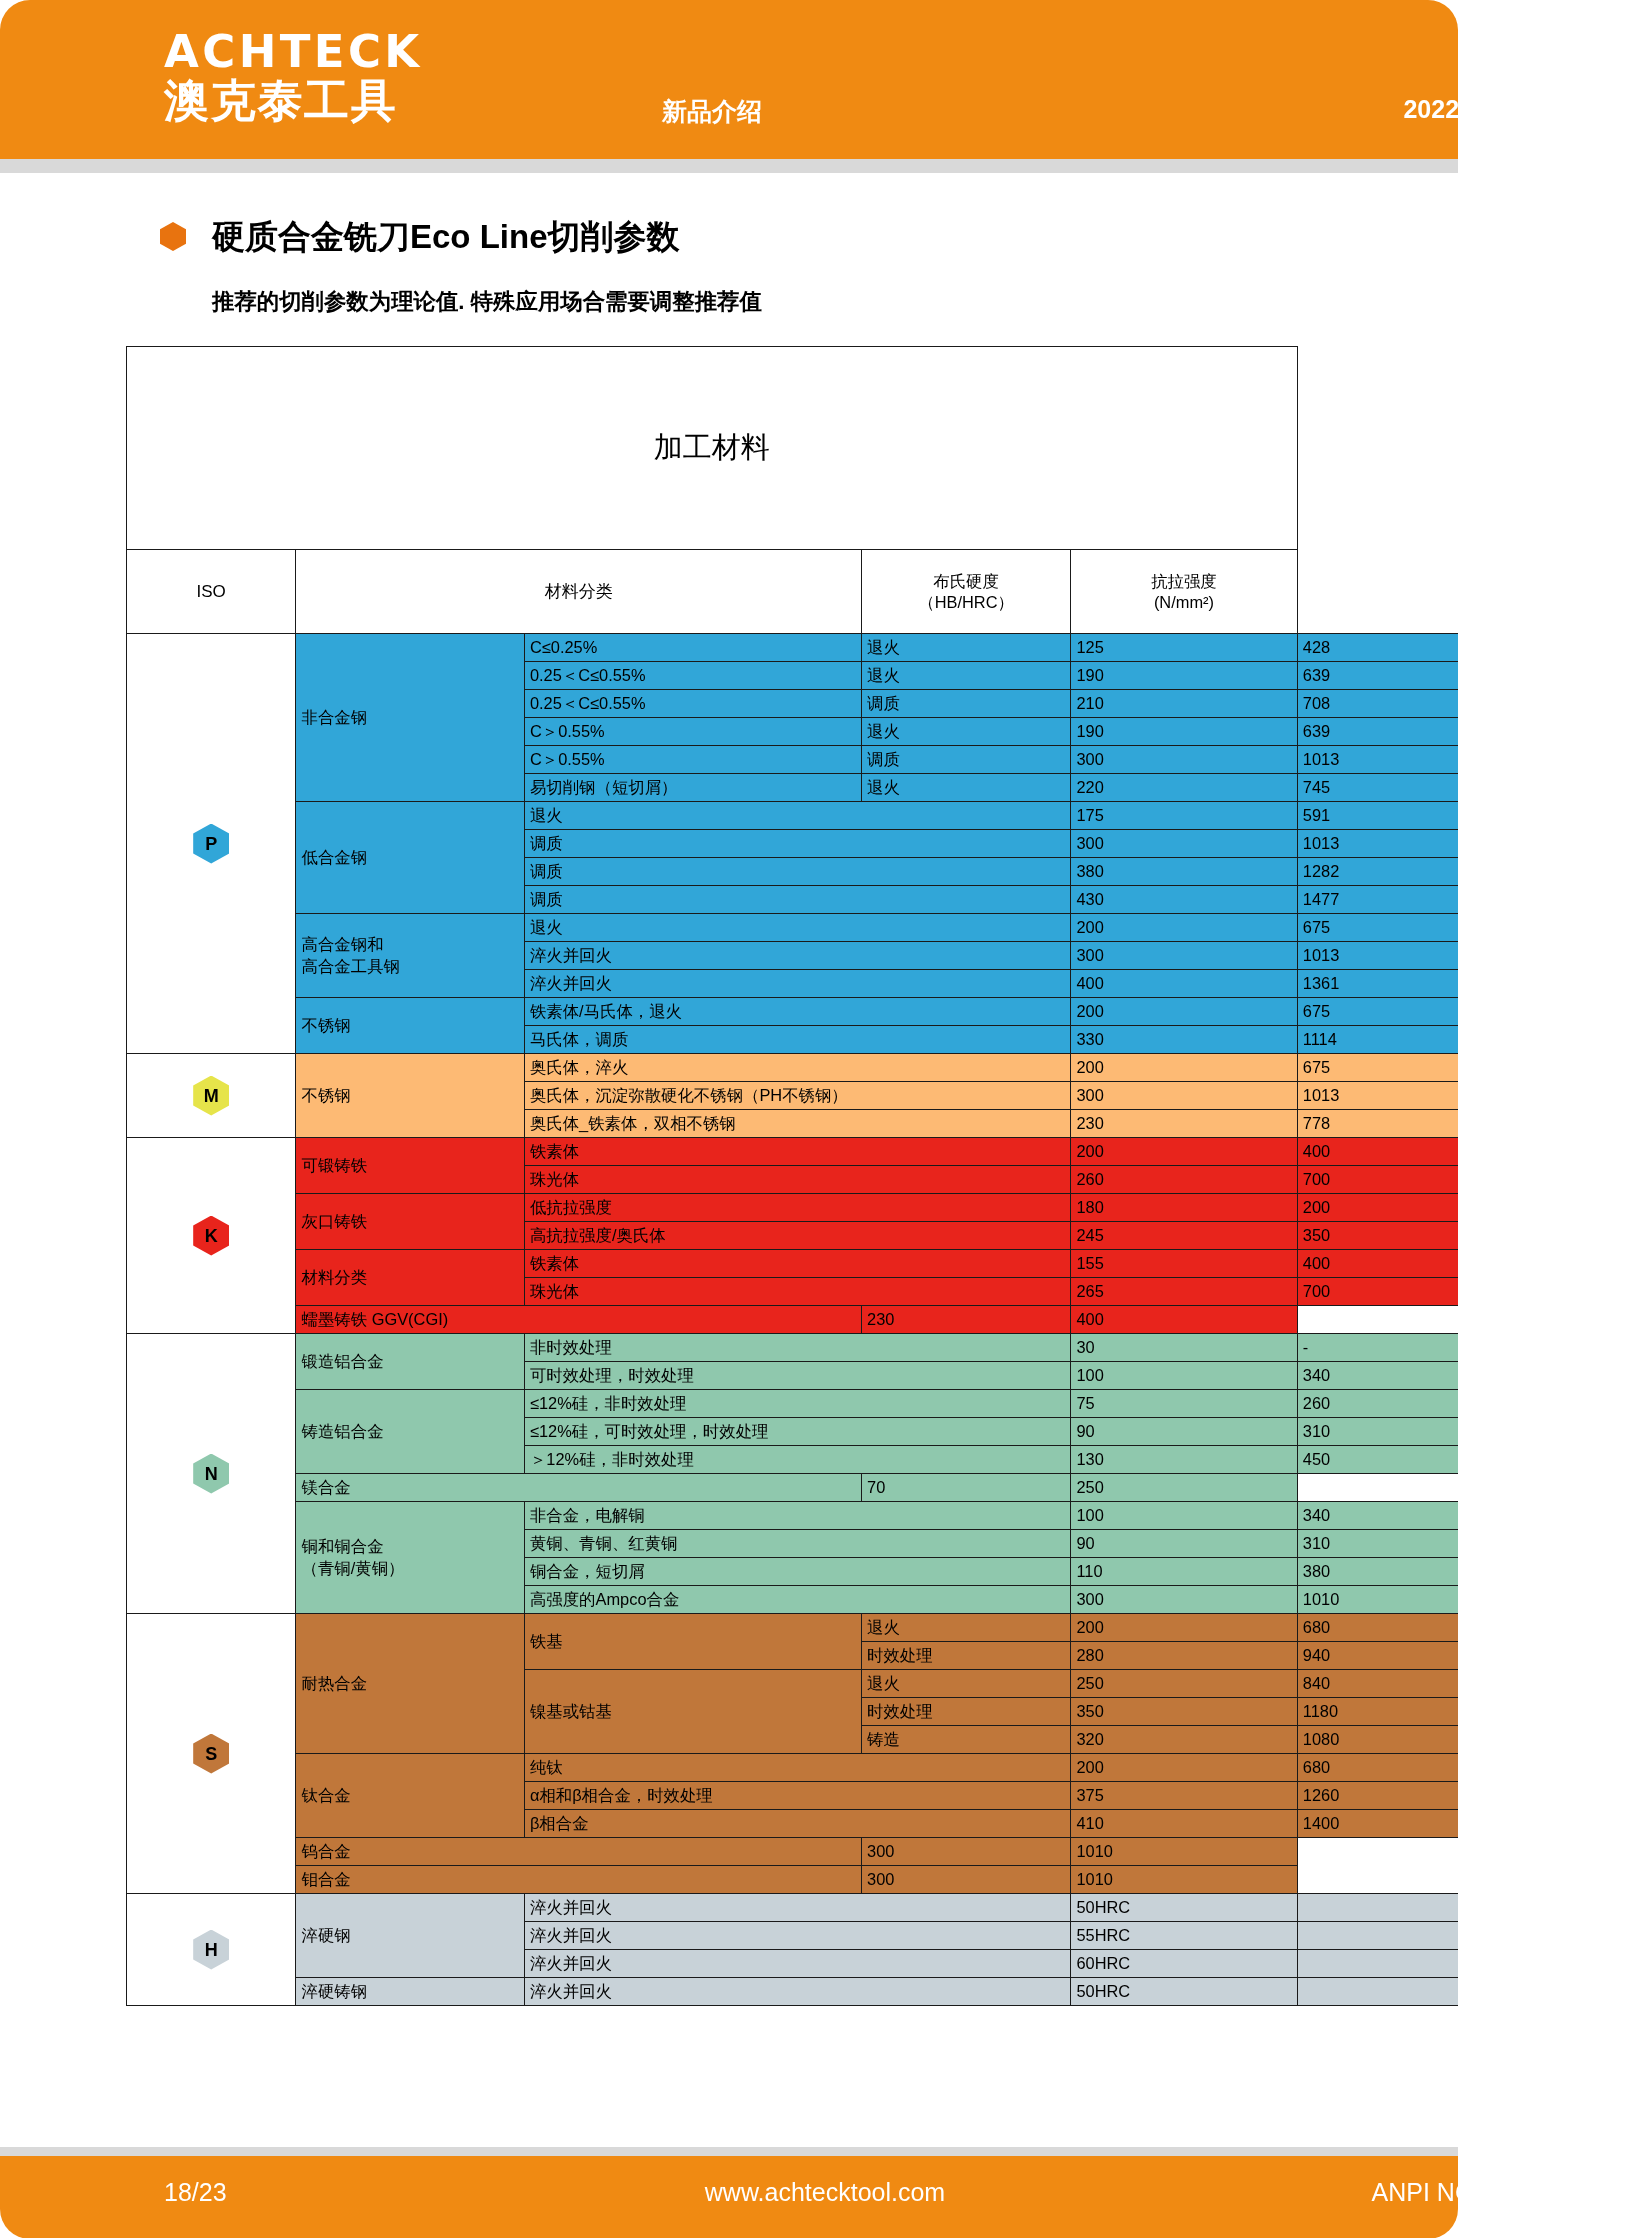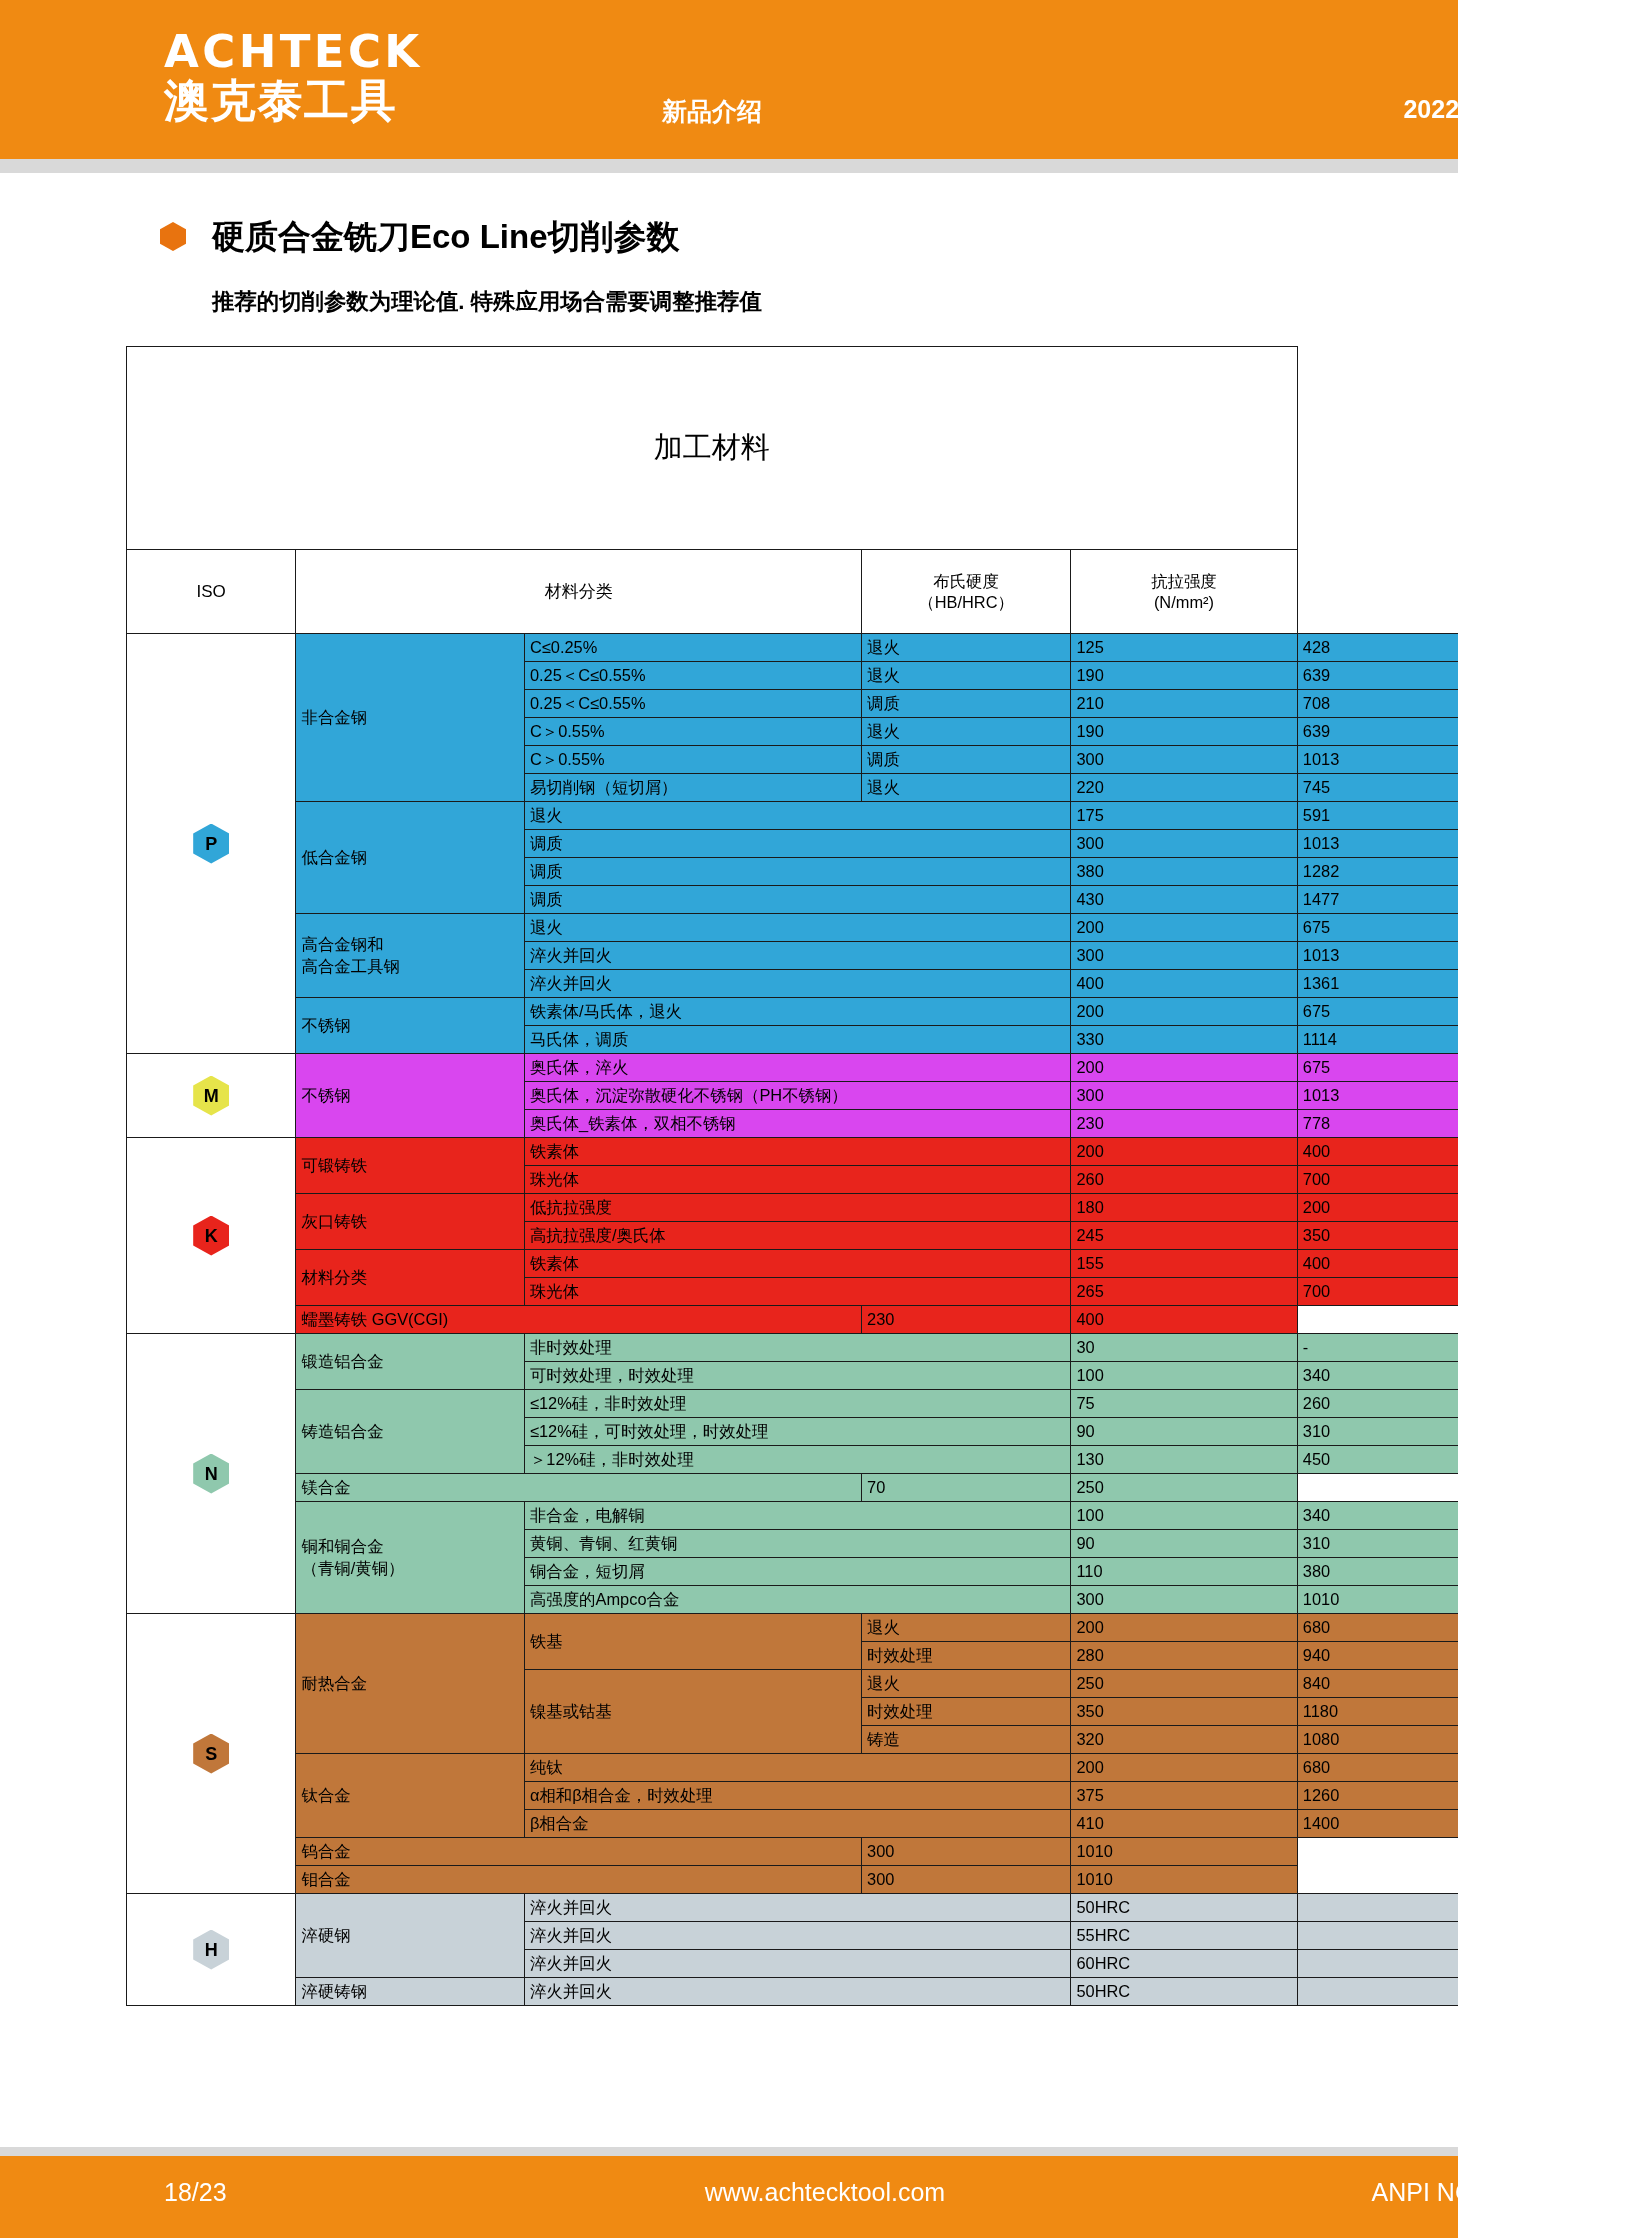--- a/index.html
+++ b/index.html
@@ -3,21 +3,21 @@
 <meta charset="utf-8">
 <style>
   html,body{margin:0;padding:0;}
   body{
     width:1650px;height:2239px;
     background:#ffffff;
     font-family:"Liberation Sans","DejaVu Sans",sans-serif;
     color:#000;
     -webkit-font-smoothing:antialiased;
   }
-  .page{position:relative;width:1458px;height:2239px;overflow:hidden;}
+  .page{position:relative;width:1458px;height:2239px;overflow:hidden;border-radius:30px;}
 
   
   .header{
     position:absolute;left:0;top:0;width:1650px;height:159px;
     background:#f08a12;
   }
   .logo-block{
     position:absolute;left:164px;top:27.6px;width:284px;height:103px;
   }
   .logo-latin{
@@ -84,21 +84,21 @@
   .iso-cell{width:158px;text-align:center;background:#ffffff;}
   .grp-cell{width:217px;padding-left:12px;}
   .desc-cell{padding-left:12px;}
   .sub-cell{width:177px;padding-left:12px;}
   .num-cell{width:198px;padding-left:12px;}
   .num2-cell{width:215px;padding-left:12px;}
   tbody tr{height:28px;}
 
   
   .c-P{background:#31a6d8;}
-  .c-M{background:#d946ef;}
+  .c-M{background:#fdba74;}
   .c-K{background:#e8241c;}
   .c-N{background:#8fc8ad;}
   .c-S{background:#c0773a;}
   .c-H{background:#c8d2d8;}
 
   .badge{
     display:inline-block;width:36px;height:40px;line-height:40px;text-align:center;
     font-size:18px;font-weight:bold;color:#000;
     clip-path:polygon(50% 0%,100% 25%,100% 75%,50% 100%,0% 75%,0% 25%);
   }

